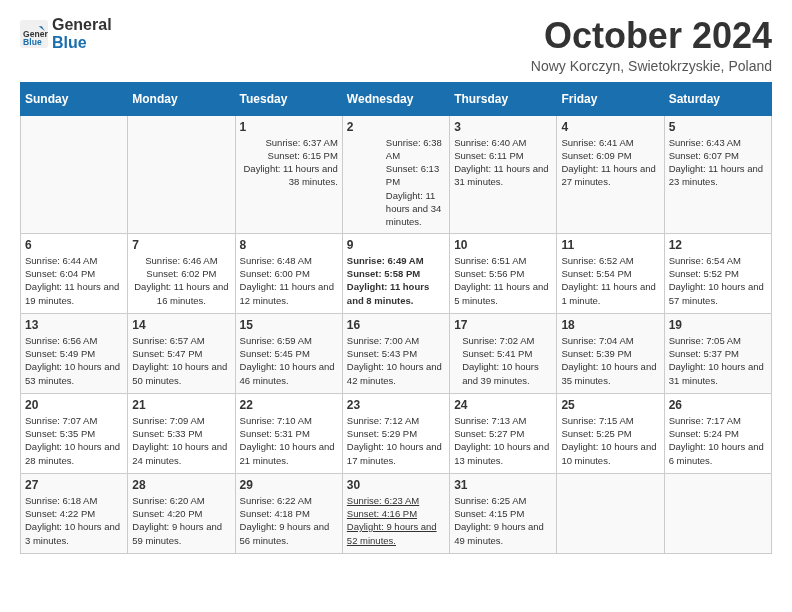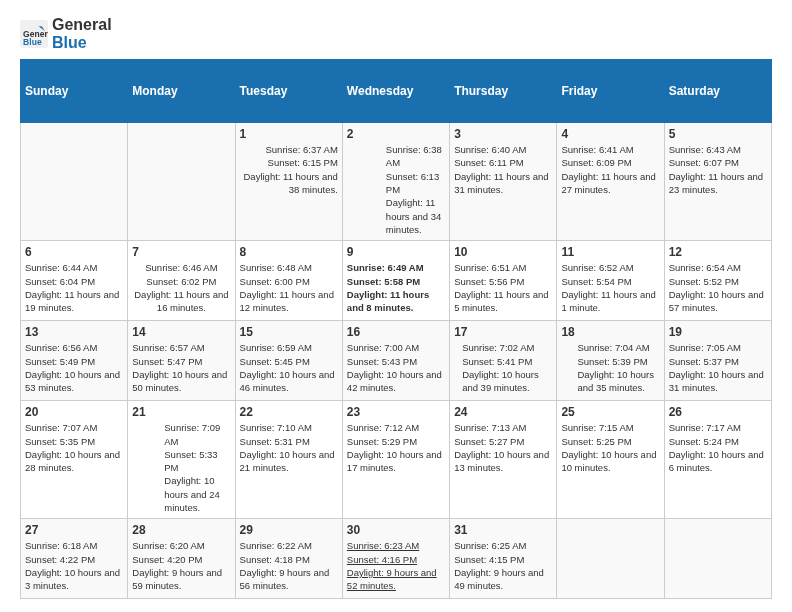--- a/index.html
+++ b/index.html
@@ -47,21 +47,21 @@
     table {
       width: 100%;
       border-collapse: collapse;
       table-layout: fixed;
     }
     thead tr th {
       background: #1a6faf;
       color: #fff;
       font-size: 12px;
       font-weight: bold;
-      padding: 24px 4px;
+      padding: 9px 4px;
       text-align: left;
       border: 1px solid #1a6faf;
     }
     tbody tr td {
       border: 1px solid #ccc;
       vertical-align: top;
       padding: 4px 4px;
       font-size: 10px;
       color: #333;
       height: 80px;
@@ -91,20 +91,24 @@
       <rect x="0" y="0" width="36" height="36" rx="4" fill="#f0f0f0"></rect>
       <text x="4" y="22" font-size="11" font-weight="bold" fill="#333" font-family="Arial">General</text>
       <polygon points="24,8 32,14 28,8" fill="#1a6faf"></polygon>
       <text x="4" y="32" font-size="11" font-weight="bold" fill="#1a6faf" font-family="Arial">Blue</text>
     </svg>
     <div style="display:flex;flex-direction:column;line-height:1.2;">
       <span class="logo-text" style="color:#333;font-size:16px;font-weight:bold;">General</span>
       <span class="logo-text" style="color:#1a6faf;font-size:16px;font-weight:bold;">Blue</span>
     </div>
   </div>
+  <div class="title-block">
+    <div class="month-title">October 2024</div>
+    <div class="location-title">Nowy Korczyn, Swietokrzyskie, Poland</div>
+  </div>
 </div>
 
 <table>
   <thead>
     <tr id="header-row">
         <th>Sunday</th>
         <th>Monday</th>
         <th>Tuesday</th>
         <th>Wednesday</th>
         <th>Thursday</th>
@@ -217,41 +221,41 @@
 Daylight: 10 hours and 42 minutes.</div>
         </td>
         <td>
           <span class="day-number">17</span>
           <div class="day-info" style="white-space: pre-line; margin-left: 8px;">Sunrise: 7:02 AM
 Sunset: 5:41 PM
 Daylight: 10 hours and 39 minutes.</div>
         </td>
         <td>
           <span class="day-number">18</span>
-          <div class="day-info" style="white-space: pre-line; margin-left: 16px;">Sunrise: 7:04 AM
+          <div class="day-info" style="white-space: pre-line;">Sunrise: 7:04 AM
 Sunset: 5:39 PM
 Daylight: 10 hours and 35 minutes.</div>
         </td>
         <td>
           <span class="day-number">19</span>
           <div class="day-info" style="white-space: pre-line;">Sunrise: 7:05 AM
 Sunset: 5:37 PM
 Daylight: 10 hours and 31 minutes.</div>
         </td>
       </tr>
       <tr>
         <td>
           <span class="day-number">20</span>
           <div class="day-info" style="white-space: pre-line;">Sunrise: 7:07 AM
 Sunset: 5:35 PM
 Daylight: 10 hours and 28 minutes.</div>
         </td>
         <td>
           <span class="day-number">21</span>
-          <div class="day-info" style="white-space: pre-line; margin-left: 32px;">Sunrise: 7:09 AM
+          <div class="day-info" style="white-space: pre-line;">Sunrise: 7:09 AM
 Sunset: 5:33 PM
 Daylight: 10 hours and 24 minutes.</div>
         </td>
         <td>
           <span class="day-number">22</span>
           <div class="day-info" style="white-space: pre-line;">Sunrise: 7:10 AM
 Sunset: 5:31 PM
 Daylight: 10 hours and 21 minutes.</div>
         </td>
         <td>

